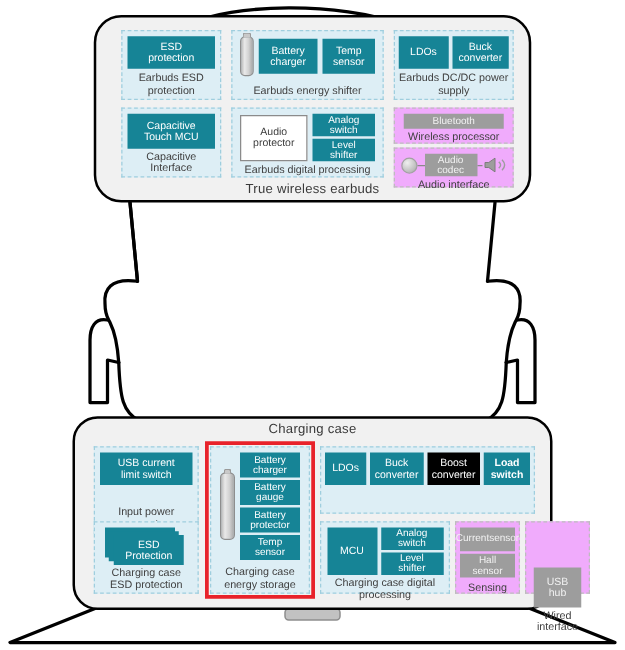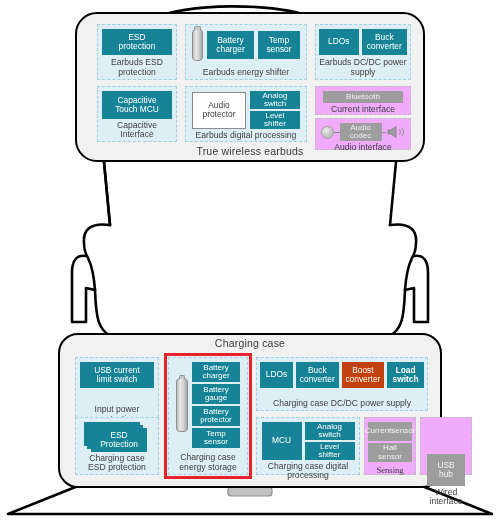--- a/index.html
+++ b/index.html
@@ -198,21 +198,21 @@
       </div>
       <div class="group-label">Earbuds digital processing</div>
     </div>
 
     <div class="group gray" style="left:238px;top:72px;width:96px;height:29px;">
       <div class="row">
         <div class="blk gray" style="width: 80px; height: 12px; font-size: 8px; background: rgb(157, 157, 157);">
           <span>Bluetooth</span>
         </div>
       </div>
-      <div class="group-label">Current interface</div>
+      <div class="group-label">Wireless processor</div>
     </div>
 
     <div class="group gray" style="left:238px;top:104px;width:96px;height:32px;">
       <div class="row" style="gap:0;">
         <div class="mic"></div>
         <div class="wire"></div>
         <div class="blk gray" style="width: 42px; height: 18px; flex-direction: column; font-size: 8px; line-height: 1.02; background: rgb(157, 157, 157);">
           <span>Audio</span>
           <span>codec</span>
         </div>
@@ -281,30 +281,29 @@
 
     <div class="group" style="left:196px;top:22px;width:172px;height:54px;">
       <div class="row" style="gap:3px;">
         <div class="blk" style="width: 34px; height: 26px; background: rgb(22, 132, 150);">
           <span>LDOs</span>
         </div>
         <div class="blk" style="width: 44px; height: 26px; flex-direction: column; background: rgb(22, 132, 150);">
           <span>Buck</span>
           <span>converter</span>
         </div>
-        <div class="blk" style="width: 44px; height: 26px; flex-direction: column; background: #c2410c;">
+        <div class="blk" style="width: 44px; height: 26px; flex-direction: column; background: #000000;">
           <span>Boost</span>
           <span>converter</span>
         </div>
         <div class="blk" style="width: 38px; height: 26px; flex-direction: column; background: rgb(22, 132, 150); font-weight: bold;">
           <span>Load</span>
           <span>switch</span>
         </div>
       </div>
-      <div class="group-label">Charging case DC/DC power supply</div>
     </div>
 
     <div class="group" style="left:15px;top:82px;width:84px;height:58px;">
       <div class="row">
         <div class="stackwrap" style="width:66px;height:30px;">
           <div class="sh" style="left: 0px; top: 0px; width: 56px; height: 24px; background: rgb(22, 132, 150);"></div>
           <div class="sh" style="left: 3px; top: 3px; width: 56px; height: 24px; background: rgb(22, 132, 150);"></div>
           <div class="blk" style="position: absolute; left: 7px; top: 6px; width: 56px; height: 24px; flex-direction: column; background: rgb(22, 132, 150);">
             <span>ESD</span>
             <span>Protection</span>
@@ -345,21 +344,21 @@
           <span>Current</span>
           <span>sensor</span>
         </div>
         <div class="blk gray" style="width: 44px; height: 19px; flex-direction: column; font-size: 8px; line-height: 1.02; background: rgb(157, 157, 157);">
           <span>Hall</span>
           <span>sensor</span>
         </div>
       </div>
       <div class="group-label">
       </div>
-      <div class="group-label" style="margin-top:0;font-family:Liberation Serif, serif;">Sensing</div>
+      <div class="group-label" style="margin-top:0;">Sensing</div>
     </div>
 
     <div class="group gray" style="left:360px;top:82px;width:52px;height:58px;">
       <div class="row">
         <div class="blk gray" style="width: 38px; height: 32px; flex-direction: column; background: rgb(157, 157, 157); margin-top: 32px;">
           <span>USB</span>
           <span>hub</span>
         </div>
       </div>
       <div class="group-label">

